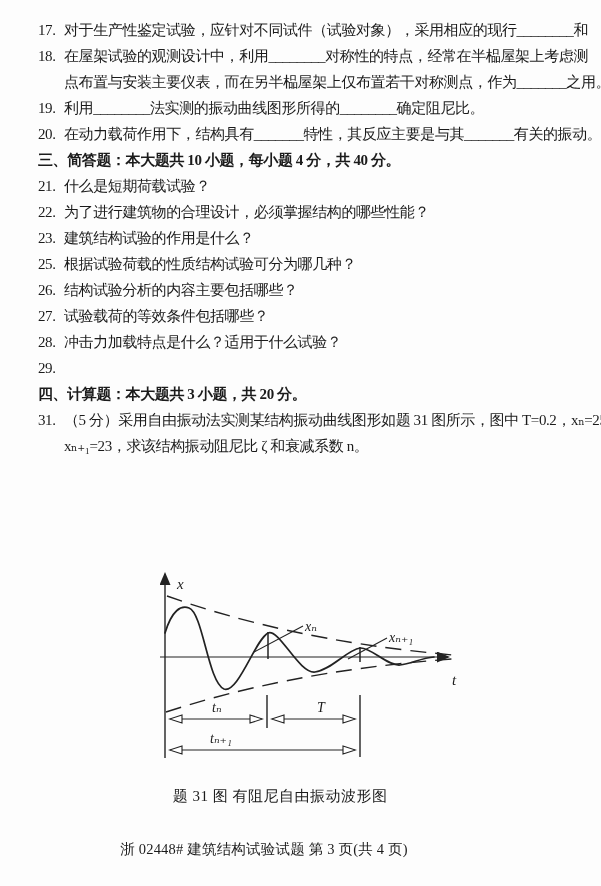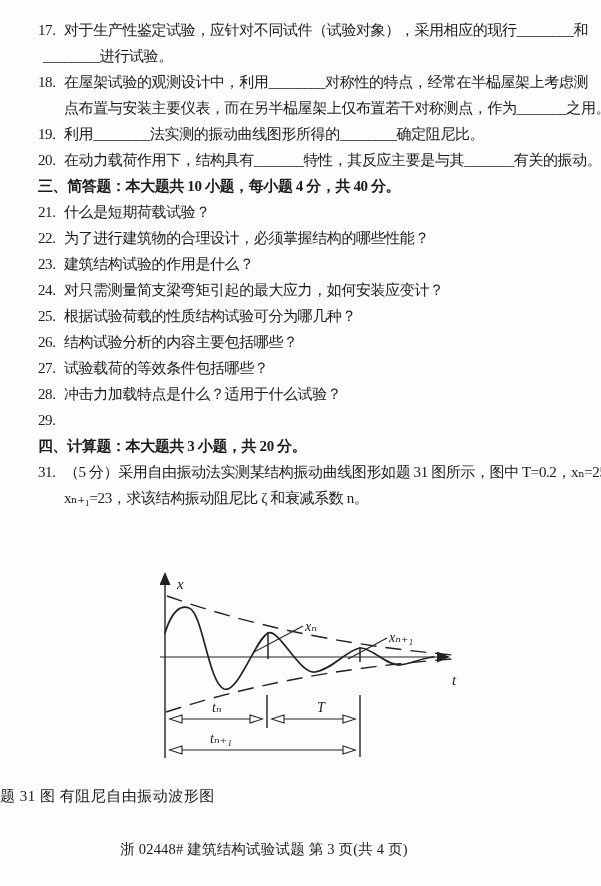--- a/index.html
+++ b/index.html
@@ -51,22 +51,23 @@
     position: absolute;
     left: 140px;
     top: 556px;
     width: 340px;
     height: 212px;
   }
   .figure-wrap svg { display: block; }
   .fig-caption {
     position: absolute;
     top: 787px;
-    left: 0;
+    left: 10px;
     width: 540px;
+    text-align: center;
     font-size: 15px;
     letter-spacing: 0.5px;
   }
   .page-footer {
     position: absolute;
     top: 840px;
     left: 8px;
     width: 512px;
     text-align: center;
     font-size: 14.5px;
@@ -89,24 +90,20 @@
 <body>
 
 <div class="page">
 
   <div class="body-text">
     <div class="row">
         <span class="qnum">17.</span>
         <span class="qtext">对于生产性鉴定试验，应针对不同试件（试验对象），采用相应的现行________和</span>
       </div>
     <div class="row">
-        <span class="qnum"></span>
-        <span class="qtext pull-left">________进行试验。</span>
-      </div>
-    <div class="row">
         <span class="qnum">18.</span>
         <span class="qtext">在屋架试验的观测设计中，利用________对称性的特点，经常在半榀屋架上考虑测</span>
       </div>
     <div class="row">
         <span class="qnum"></span>
         <span class="qtext">点布置与安装主要仪表，而在另半榀屋架上仅布置若干对称测点，作为_______之用。</span>
       </div>
     <div class="row">
         <span class="qnum">19.</span>
         <span class="qtext">利用________法实测的振动曲线图形所得的________确定阻尼比。</span>
@@ -123,24 +120,20 @@
         <span class="qnum">21.</span>
         <span class="qtext">什么是短期荷载试验？</span>
       </div>
     <div class="row">
         <span class="qnum">22.</span>
         <span class="qtext">为了进行建筑物的合理设计，必须掌握结构的哪些性能？</span>
       </div>
     <div class="row">
         <span class="qnum">23.</span>
         <span class="qtext">建筑结构试验的作用是什么？</span>
-      </div>
-    <div class="row">
-        <span class="qnum">24.</span>
-        <span class="qtext">对只需测量简支梁弯矩引起的最大应力，如何安装应变计？</span>
       </div>
     <div class="row">
         <span class="qnum">25.</span>
         <span class="qtext">根据试验荷载的性质结构试验可分为哪几种？</span>
       </div>
     <div class="row">
         <span class="qnum">26.</span>
         <span class="qtext">结构试验分析的内容主要包括哪些？</span>
       </div>
     <div class="row">

